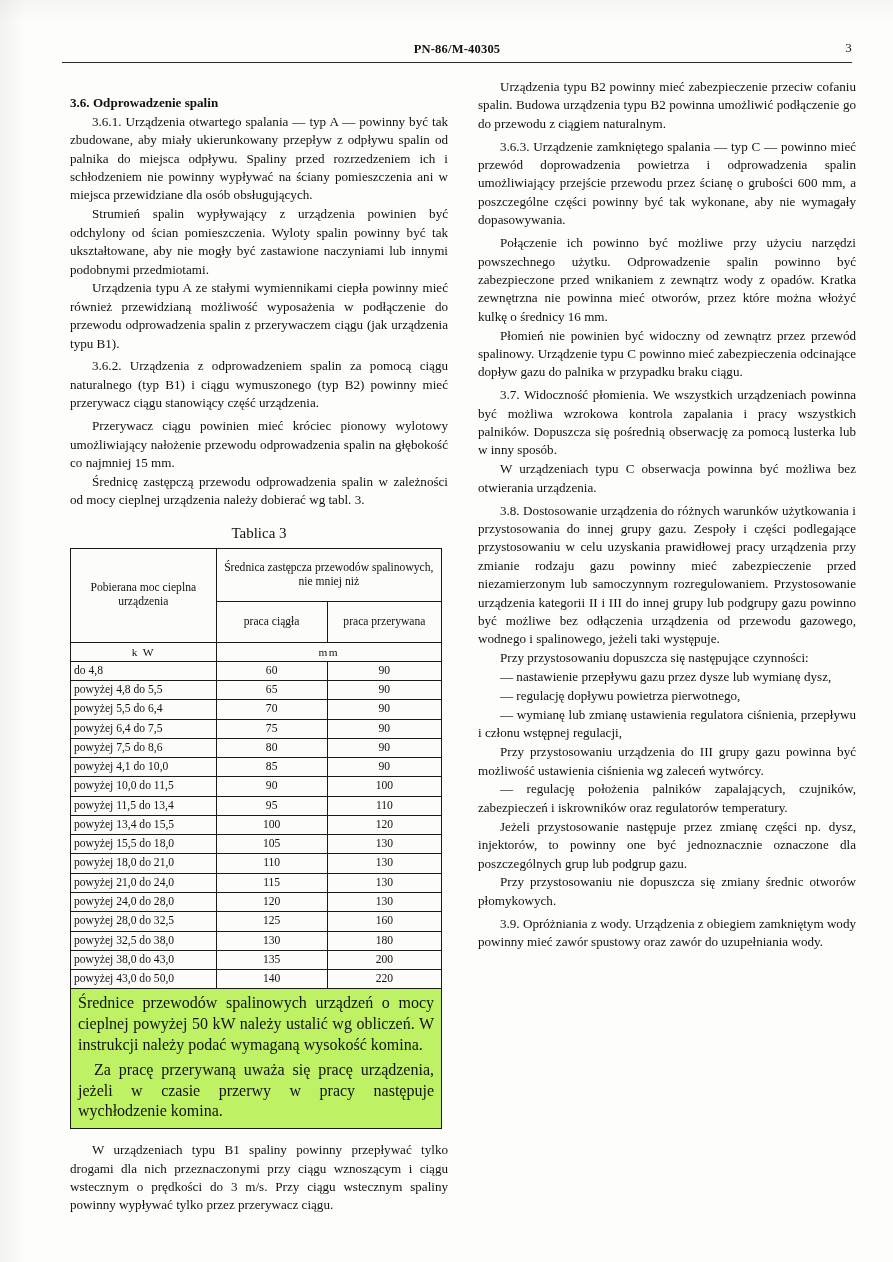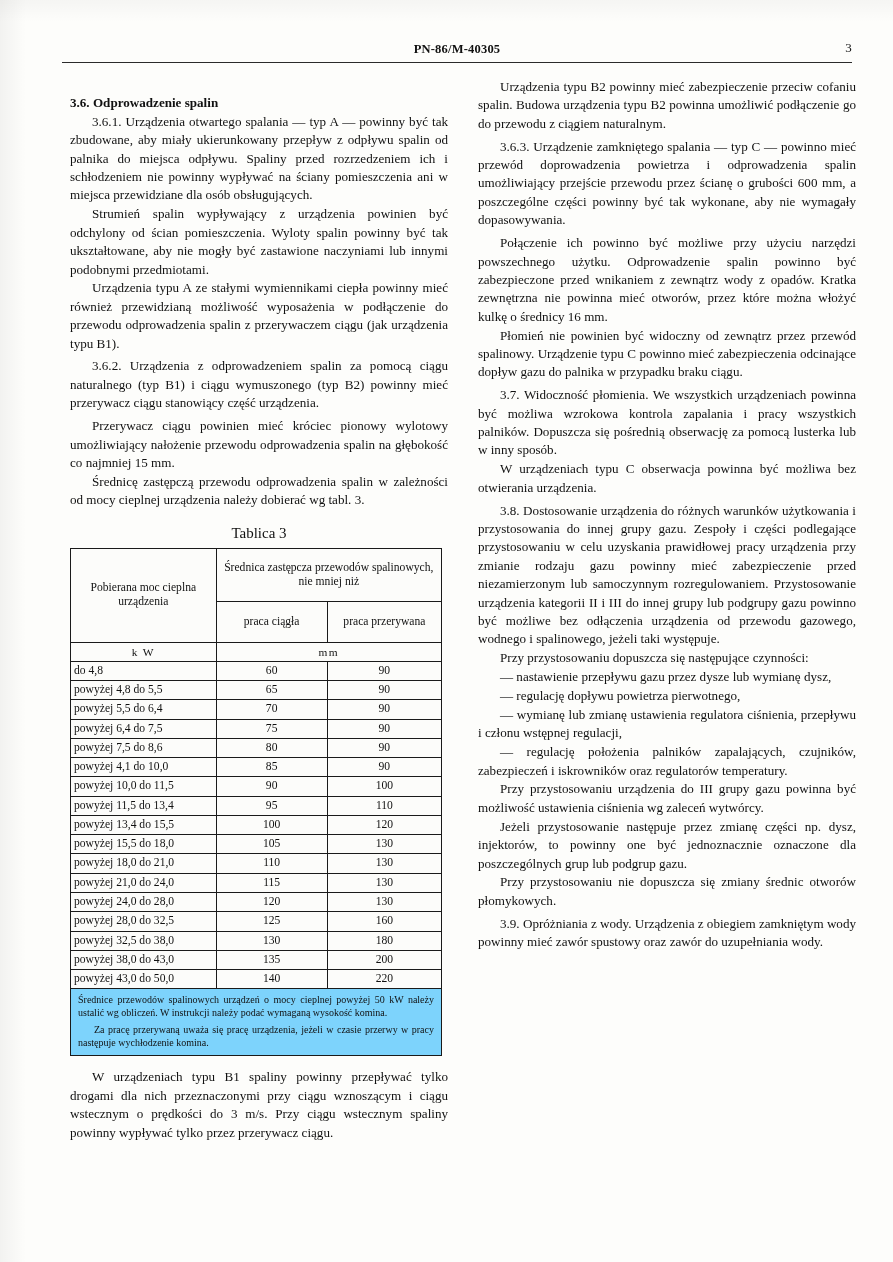--- a/index.html
+++ b/index.html
@@ -104,24 +104,24 @@
   }
   td.c { text-align: center; }
   td.l { text-align: left; padding-left: 10px; font-family: Liberation Serif, serif; }
   .units td { text-align: center; letter-spacing: 1.4px; font-size: 11.4px; padding: 2px 3px;}
   .notes {
     border: 1px solid #1a1a1a;
     border-top: none;
     width: 372px;
     box-sizing: border-box;
     padding: 4px 7px 6px 7px;
-    font-size: 10px;
+    font-size: 16px;
     line-height: 1.3;
     text-align: justify;
-    background: #7dd3fc;
+    background: #bef264;
   }
   .notes p { text-indent: 0; margin: 0 0 4px 0; }
   .notes p.ind { text-indent: 16px; margin-bottom: 0; }
   .after-table { margin-top: 12px; }
   .gap-s { height: 4px; }
 </style>
 </head>
 <body>
 
 <div class="page">
@@ -266,21 +266,21 @@
     <p>Płomień nie powinien być widoczny od zewnątrz przez przewód spalinowy. Urządzenie typu C powinno mieć zabezpieczenia odcinające dopływ gazu do palnika w przypadku braku ciągu.</p>
     <div class="gap-s"></div>
     <p>3.7. Widoczność płomienia. We wszystkich urządzeniach powinna być możliwa wzrokowa kontrola zapalania i pracy wszystkich palników. Dopuszcza się pośrednią obserwację za pomocą lusterka lub w inny sposób.</p>
     <p>W urządzeniach typu C obserwacja powinna być możliwa bez otwierania urządzenia.</p>
     <div class="gap-s"></div>
     <p>3.8. Dostosowanie urządzenia do różnych warunków użytkowania i przystosowania do innej grupy gazu. Zespoły i części podlegające przystosowaniu w celu uzyskania prawidłowej pracy urządzenia przy zmianie rodzaju gazu powinny mieć zabezpieczenie przed niezamierzonym lub samoczynnym rozregulowaniem. Przystosowanie urządzenia kategorii II i III do innej grupy lub podgrupy gazu powinno być możliwe bez odłączenia urządzenia od przewodu gazowego, wodnego i spalinowego, jeżeli taki występuje.</p>
     <p>Przy przystosowaniu dopuszcza się następujące czynności:</p>
     <p>— nastawienie przepływu gazu przez dysze lub wymianę dysz,</p>
     <p>— regulację dopływu powietrza pierwotnego,</p>
     <p>— wymianę lub zmianę ustawienia regulatora ciśnienia, przepływu i członu wstępnej regulacji,</p>
+    <p>Przy przystosowaniu urządzenia do III grupy gazu powinna być możliwość ustawienia ciśnienia wg zaleceń wytwórcy.</p>
     <p>— regulację położenia palników zapalających, czujników, zabezpieczeń i iskrowników oraz regulatorów temperatury.</p>
-    <p>Przy przystosowaniu urządzenia do III grupy gazu powinna być możliwość ustawienia ciśnienia wg zaleceń wytwórcy.</p>
     <p>Jeżeli przystosowanie następuje przez zmianę części np. dysz, injektorów, to powinny one być jednoznacznie oznaczone dla poszczególnych grup lub podgrup gazu.</p>
     <p>Przy przystosowaniu nie dopuszcza się zmiany średnic otworów płomykowych.</p>
     <div class="gap-s"></div>
     <p>3.9. Opróżniania z wody. Urządzenia z obiegiem zamkniętym wody powinny mieć zawór spustowy oraz zawór do uzupełniania wody.</p>
   </div>
 
 </div>
 
 </body></html>

